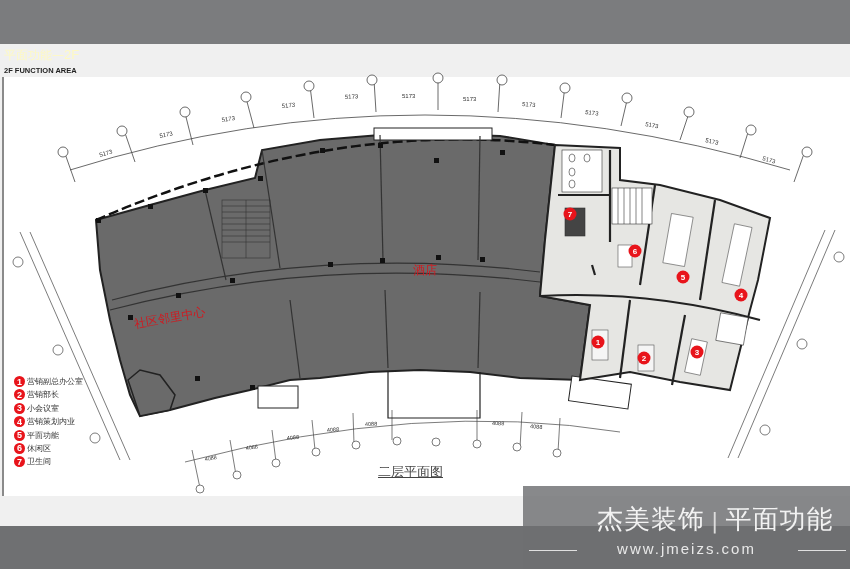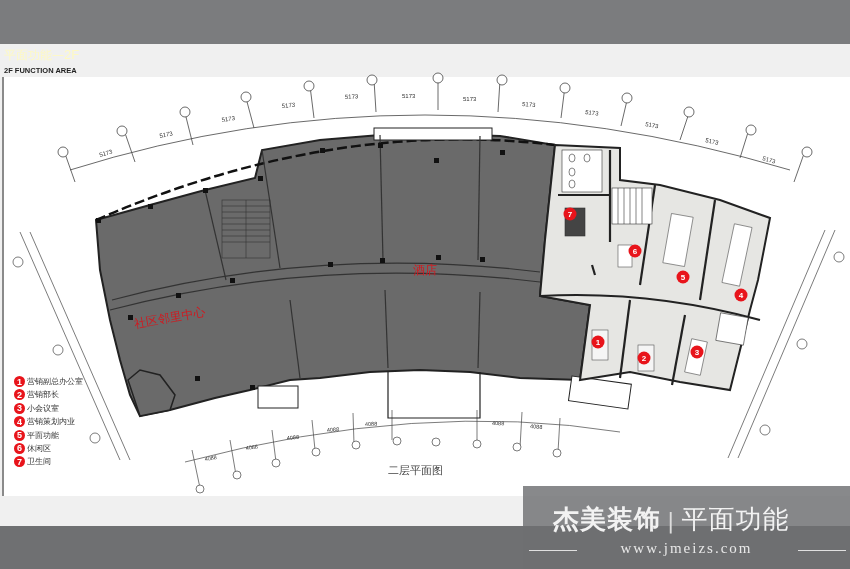--- a/index.html
+++ b/index.html
@@ -9,27 +9,27 @@
   .canvas{position:absolute;left:2px;top:77px;width:848px;height:419px;background:#ffffff;border-left:2px solid #8a8a8a;}
   .bottom-band{position:absolute;left:0;top:526px;width:850px;height:43px;background:#6f7072;}
   .title-cn{position:absolute;left:4px;top:47px;font-family:"DejaVu Serif",serif;font-size:12px;color:#fef9c3;}
   .title-cn .en{font-family:"Liberation Sans",sans-serif;font-size:13px;}
   .title-en{position:absolute;left:4px;top:66px;font-family:"Liberation Sans",sans-serif;font-size:7.5px;font-weight:bold;color:#222;}
   .plan{position:absolute;left:0;top:0;width:850px;height:569px;}
   .legend{position:absolute;left:14px;top:375px;}
   .legend-item{display:flex;align-items:center;height:13px;margin-bottom:0.4px;}
   .num{width:11px;height:11px;border-radius:50%;background:#e8141b;color:#fff;font-family:"Liberation Sans",sans-serif;font-size:9px;font-weight:bold;display:flex;align-items:center;justify-content:center;margin-right:2px;}
   .legend-label{font-family:"DejaVu Serif",serif;font-size:8px;color:#333;}
-  .caption{position:absolute;left:388px;top:463px;font-family:"DejaVu Serif",serif;font-size:11px;color:#444;}
+  .caption{position:absolute;left:378px;top:463px;font-family:"DejaVu Serif",serif;font-size:13px;color:#444;text-decoration:underline;}
   .watermark{position:absolute;left:523px;top:486px;width:327px;height:83px;background:rgba(110,111,113,0.82);}
   .wm-main{position:absolute;left:30px;top:16px;font-family:"DejaVu Sans",sans-serif;color:#f2f2f2;font-size:26px;letter-spacing:1px;white-space:nowrap;}
-  .wm-main .bold{font-weight:bold;}
+  .wm-main .bold{font-weight:normal;margin-left:44px;}
   .wm-main .sep{font-weight:normal;color:#ddd;margin:0 6px;font-size:22px;}
   .wm-main .light{font-weight:normal;}
-  .wm-url{position:absolute;left:0;top:54px;width:327px;text-align:center;font-family:Liberation Serif, serif;color:#e8e8e8;font-size:15px;letter-spacing:2px;}
+  .wm-url{position:absolute;left:0;top:54px;width:327px;text-align:center;font-family:Liberation Sans, sans-serif;color:#e8e8e8;font-size:15px;letter-spacing:2px;}
   .wm-line{position:absolute;top:64px;height:1px;background:#e0e0e0;width:48px;}
   .room-label{font-family:"DejaVu Serif",serif;fill:#d01a20;}
   .marker circle{fill:#e8141b;}
   .marker text{fill:#fff;font-family:"Liberation Sans",sans-serif;font-size:8px;font-weight:bold;}
 </style>
 </head>
 <body>
 
 <div class="top-band"></div>
 <div class="sheet"></div>

